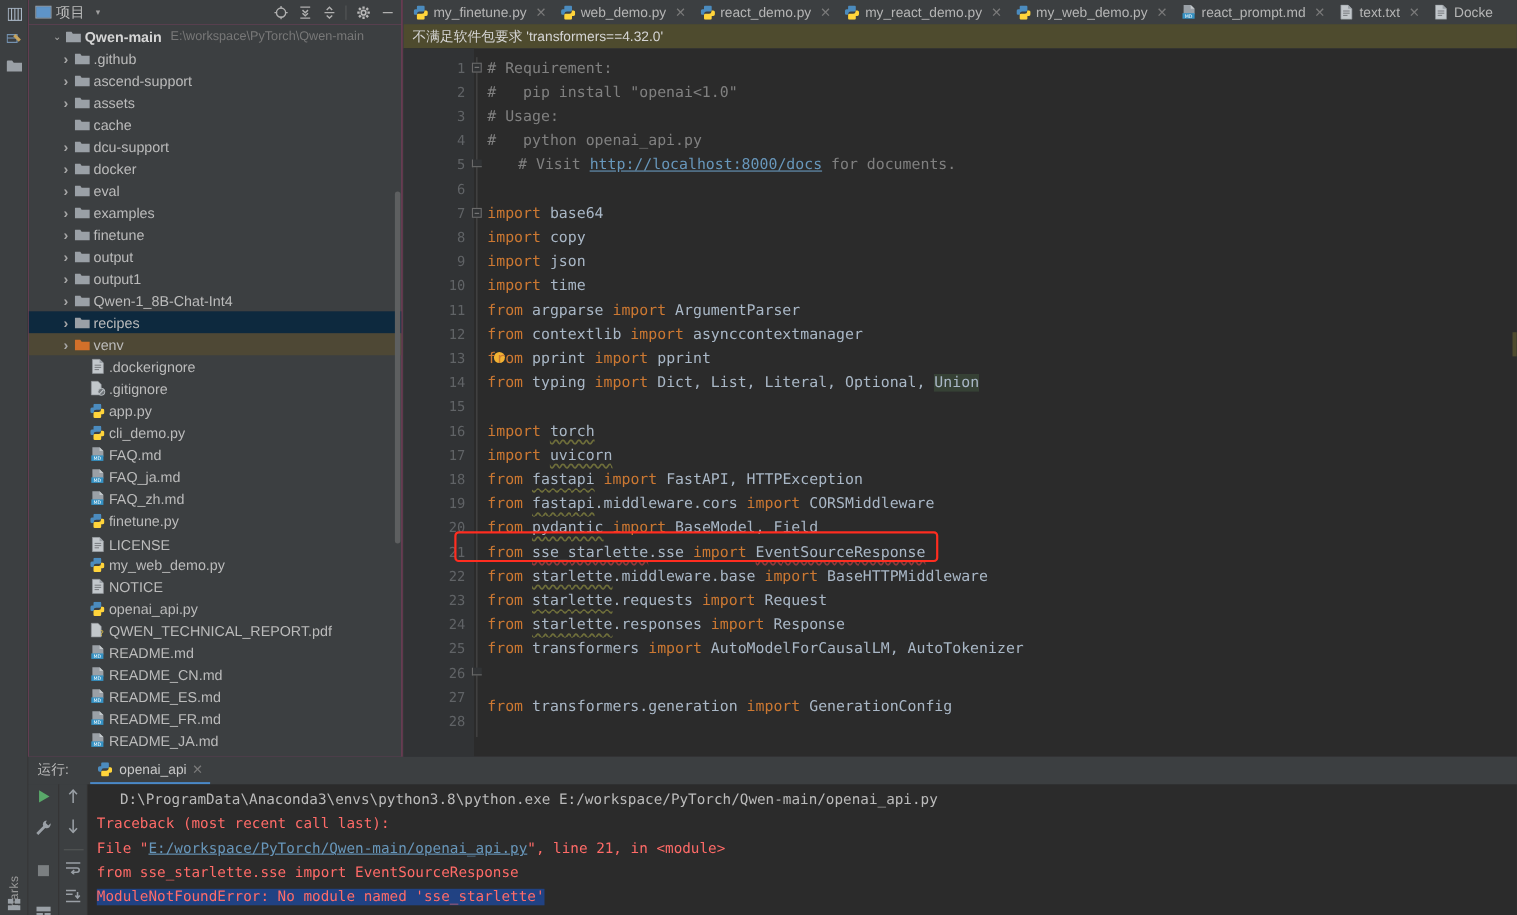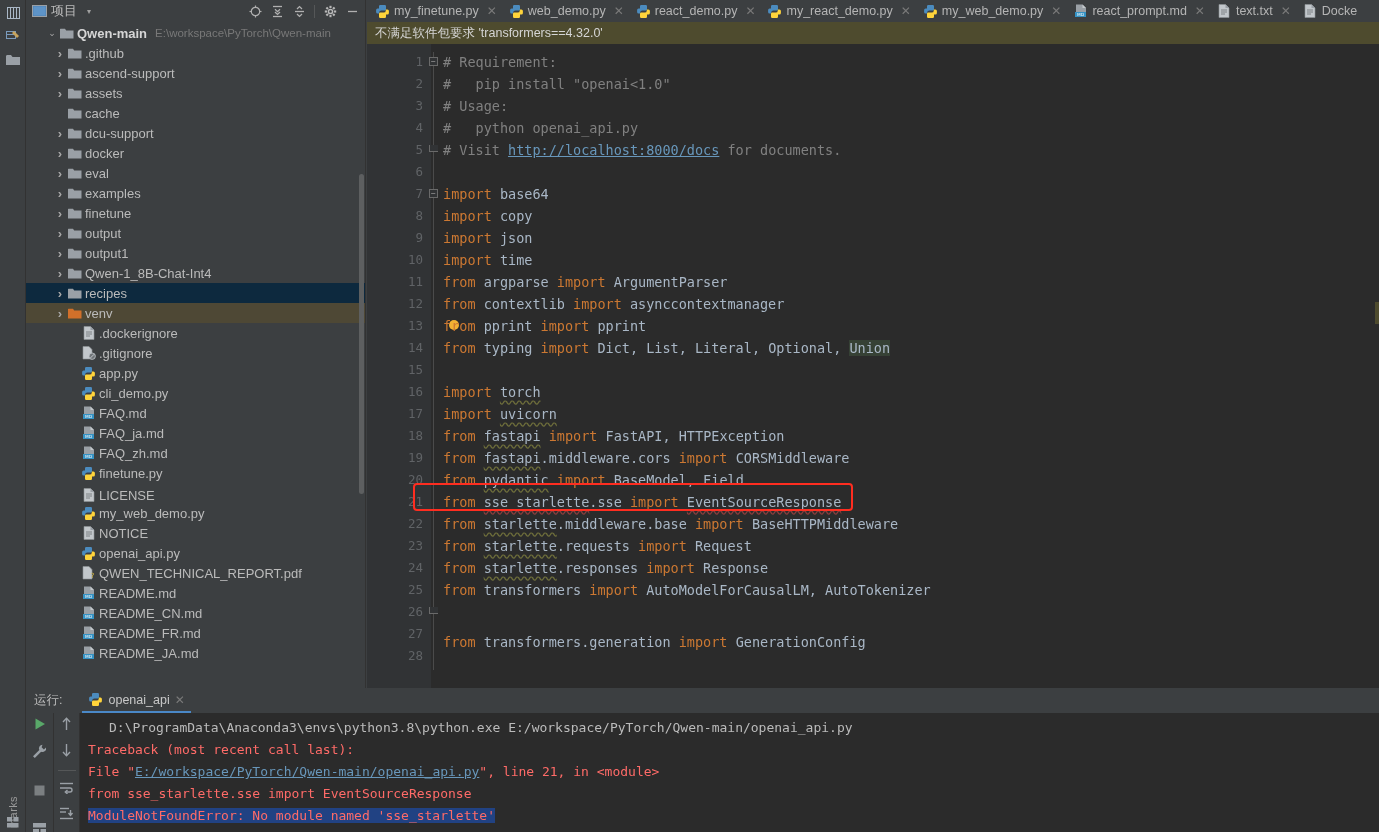--- a/index.html
+++ b/index.html
@@ -592,20 +592,32 @@
           <div class="row" style="padding-left: 42px;">
             <span class="arrow"></span>
             <span class="ico">
               <svg width="14" height="14" viewBox="0 0 14 14">
                 <path d="M2 0.5 h6.5 L12 4 v5 H2 Z" fill="#9aa0a6"></path>
                 <path d="M8.5 0.5 V4 H12 Z" fill="#c4c9cc"></path>
                 <rect x="1" y="8" width="11" height="5" fill="#3592c4"></rect>
                 <text x="6.5" y="12.2" font-size="4.3" fill="#fff" text-anchor="middle" font-family="DejaVu Sans">MD</text>
               </svg>
             </span>
+            <span class="lbl">README_ES.md</span>
+          </div>
+          <div class="row" style="padding-left: 42px;">
+            <span class="arrow"></span>
+            <span class="ico">
+              <svg width="14" height="14" viewBox="0 0 14 14">
+                <path d="M2 0.5 h6.5 L12 4 v5 H2 Z" fill="#9aa0a6"></path>
+                <path d="M8.5 0.5 V4 H12 Z" fill="#c4c9cc"></path>
+                <rect x="1" y="8" width="11" height="5" fill="#3592c4"></rect>
+                <text x="6.5" y="12.2" font-size="4.3" fill="#fff" text-anchor="middle" font-family="DejaVu Sans">MD</text>
+              </svg>
+            </span>
             <span class="lbl">README_FR.md</span>
           </div>
           <div class="row" style="padding-left: 42px;">
             <span class="arrow"></span>
             <span class="ico">
               <svg width="14" height="14" viewBox="0 0 14 14">
                 <path d="M2 0.5 h6.5 L12 4 v5 H2 Z" fill="#9aa0a6"></path>
                 <path d="M8.5 0.5 V4 H12 Z" fill="#c4c9cc"></path>
                 <rect x="1" y="8" width="11" height="5" fill="#3592c4"></rect>
                 <text x="6.5" y="12.2" font-size="4.3" fill="#fff" text-anchor="middle" font-family="DejaVu Sans">MD</text>
@@ -724,21 +736,21 @@
         <div class="fold" style="top: 13px; left: -2px;">−</div>
         <div class="cl" style="top: 7px;"><span class="cmt"># Requirement:</span></div>
         <div class="ln" style="top: 29px; left: -64px;">2</div>
         <div class="cl" style="top: 29px;"><span class="cmt">#   pip install "openai&lt;1.0"</span></div>
         <div class="ln" style="top: 51px; left: -64px;">3</div>
         <div class="cl" style="top: 51px;"><span class="cmt"># Usage:</span></div>
         <div class="ln" style="top: 73px; left: -64px;">4</div>
         <div class="cl" style="top: 73px;"><span class="cmt">#   python openai_api.py</span></div>
         <div class="ln" style="top: 95px; left: -64px;">5</div>
         <div class="fold" style="top: 101px; left: -2px; border-top: none; border-right: none; height: 7px;"></div>
-        <div class="cl" style="top: 95px;"><span class="cmt"># Visit </span><span class="lnk">http://localhost:8000/docs</span><span class="cmt"> for documents.</span></div>
+        <div class="cl" style="top: 95px; margin-left: 28px;"><span class="cmt"># Visit </span><span class="lnk">http://localhost:8000/docs</span><span class="cmt"> for documents.</span></div>
         <div class="ln" style="top: 117px; left: -64px;">6</div>
         <div class="cl" style="top: 117px;"></div>
         <div class="ln" style="top: 139px; left: -64px;">7</div>
         <div class="fold" style="top: 145px; left: -2px;">−</div>
         <div class="cl" style="top: 139px;"><span class="kw">import </span><span class="cls">base64</span></div>
         <div class="ln" style="top: 161px; left: -64px;">8</div>
         <div class="cl" style="top: 161px;"><span class="kw">import </span><span class="cls">copy</span></div>
         <div class="ln" style="top: 183px; left: -64px;">9</div>
         <div class="cl" style="top: 183px;"><span class="kw">import </span><span class="cls">json</span></div>
         <div class="ln" style="top: 205px; left: -64px;">10</div>

